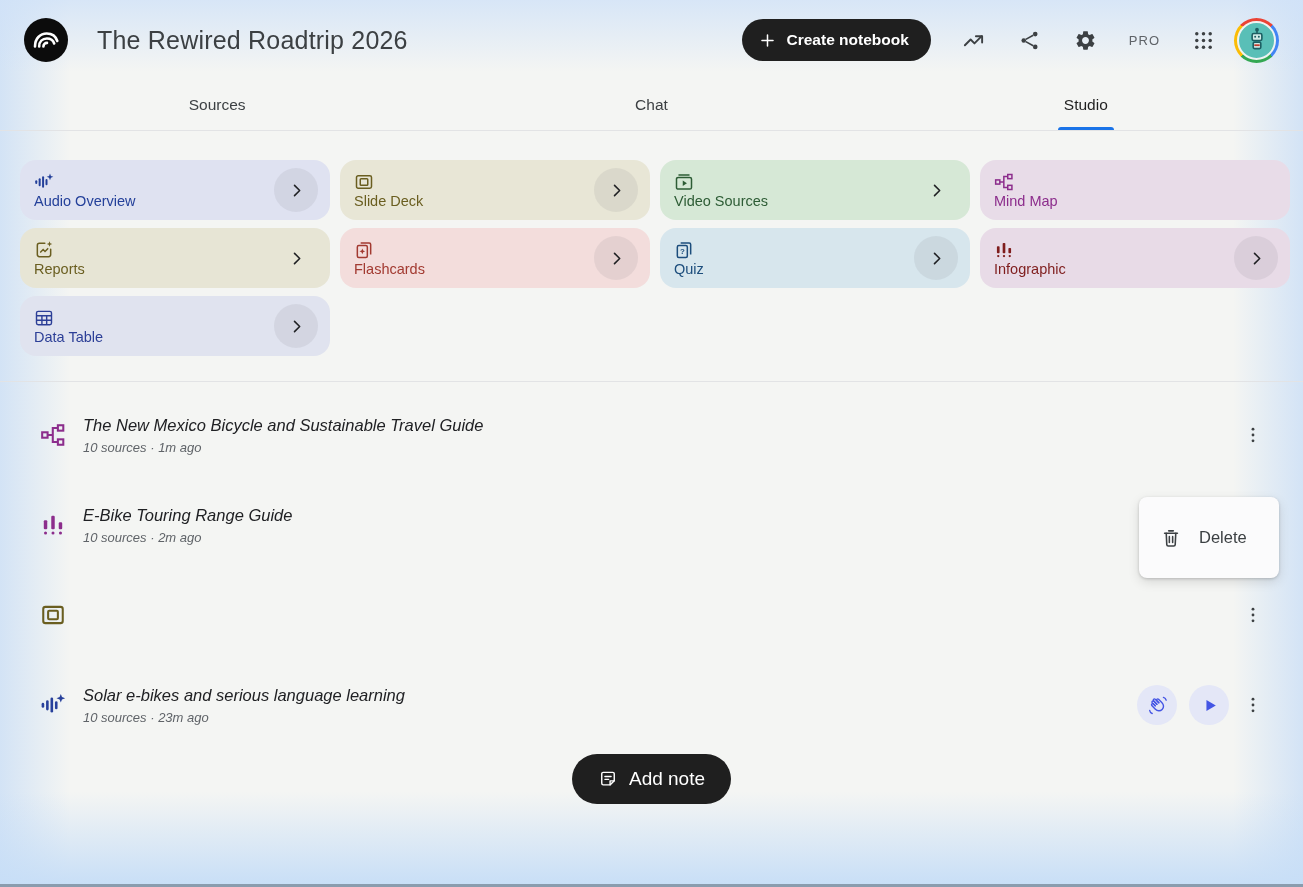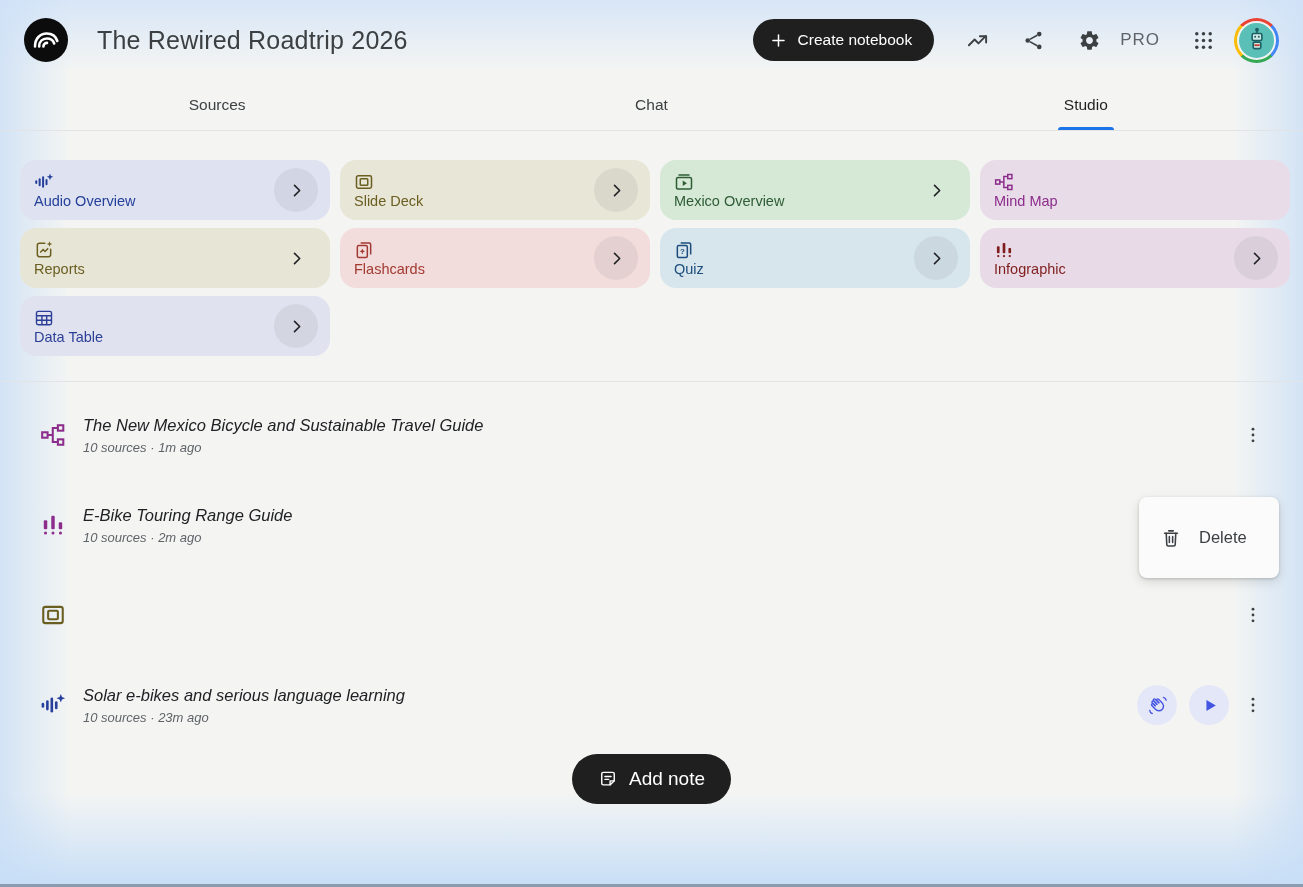--- a/index.html
+++ b/index.html
@@ -16,28 +16,28 @@
   }
   .bottom-edge { position:absolute; left:0; bottom:0; width:100%; height:3px; background:#8a9cae; }
 
   
   .header { height:80px; display:flex; align-items:center; padding:0 24px; }
   .logo { width:44px; height:44px; flex:0 0 auto; }
   .page-title { margin-left:29px; font-size:25px; color:#3c4043; letter-spacing:.2px; }
   .header-right { margin-left:auto; display:flex; align-items:center; }
   .create-btn {
     height:42px; padding:0 22px 0 16px; border:none; border-radius:22px; background:#1f1f1f;
-    color:#fff; font-size:15.5px; font-weight:400; display:flex; align-items:center; gap:10px;
+    color:#fff; font-size:15.5px; font-weight:700; display:flex; align-items:center; gap:10px;
     cursor:pointer; font-family:inherit;
   }
   .icon-btn { width:26px; height:26px; border:none; background:transparent; padding:0; cursor:pointer;
     display:flex; align-items:center; justify-content:center; color:#3c4043; }
   .icon-btn svg { width:23px; height:23px; }
   .hr-gap { width:30px; } .hr-gap-sm { width:18px; }
-  .pro-badge { font-size:17px; color:#5f6368; letter-spacing:1px; font-weight:500; }
+  .pro-badge { font-size:13px; color:#5f6368; letter-spacing:1px; font-weight:500;margin-left:12px; }
   .avatar-ring { width:45px; height:45px; border-radius:50%; padding:3px; cursor:pointer;
     background:conic-gradient(from -45deg, #ea4335 0 25%, #4285f4 0 50%, #34a853 0 75%, #fbbc05 0 100%); }
   .avatar-inner { width:100%; height:100%; border-radius:50%; background:#59bfb7; border:2px solid #eef3f2;
     display:flex; align-items:center; justify-content:center; overflow:hidden; }
 
   
   .tabbar { height:51px; display:flex; border-bottom:1px solid #e2e3e5; }
   .tab { flex:1; display:flex; align-items:center; justify-content:center; font-size:15.5px;
     color:#3c4043; cursor:pointer; position:relative; }
   .tab.active { color:#1f1f1f; font-weight:500; }
@@ -226,21 +226,21 @@
     </div>
 
     <div class="tool-card t2">
       <span class="tool-icon">
         <svg viewBox="0 0 24 24" fill="none" stroke="currentColor" stroke-width="1.8" stroke-linecap="round">
             <path d="M6 3.5h12"></path>
             <rect x="3" y="6.5" width="18" height="14" rx="2"></rect>
             <path d="M10.5 10.3l5 3.2-5 3.2z" fill="currentColor" stroke="none"></path>
           </svg>
       </span>
-      <span class="tool-label">Mexico Overview</span>
+      <span class="tool-label">Video Sources</span>
       <span class="tool-chevron">
         <svg viewBox="0 0 24 24" fill="none" stroke="currentColor" stroke-width="2" stroke-linecap="round" stroke-linejoin="round">
             <path d="M9.5 5.5L16 12l-6.5 6.5"></path>
           </svg>
       </span>
     </div>
 
     <div class="tool-card t3">
       <span class="tool-icon">
         <svg viewBox="0 0 24 24" fill="none" stroke="currentColor" stroke-width="1.8">

